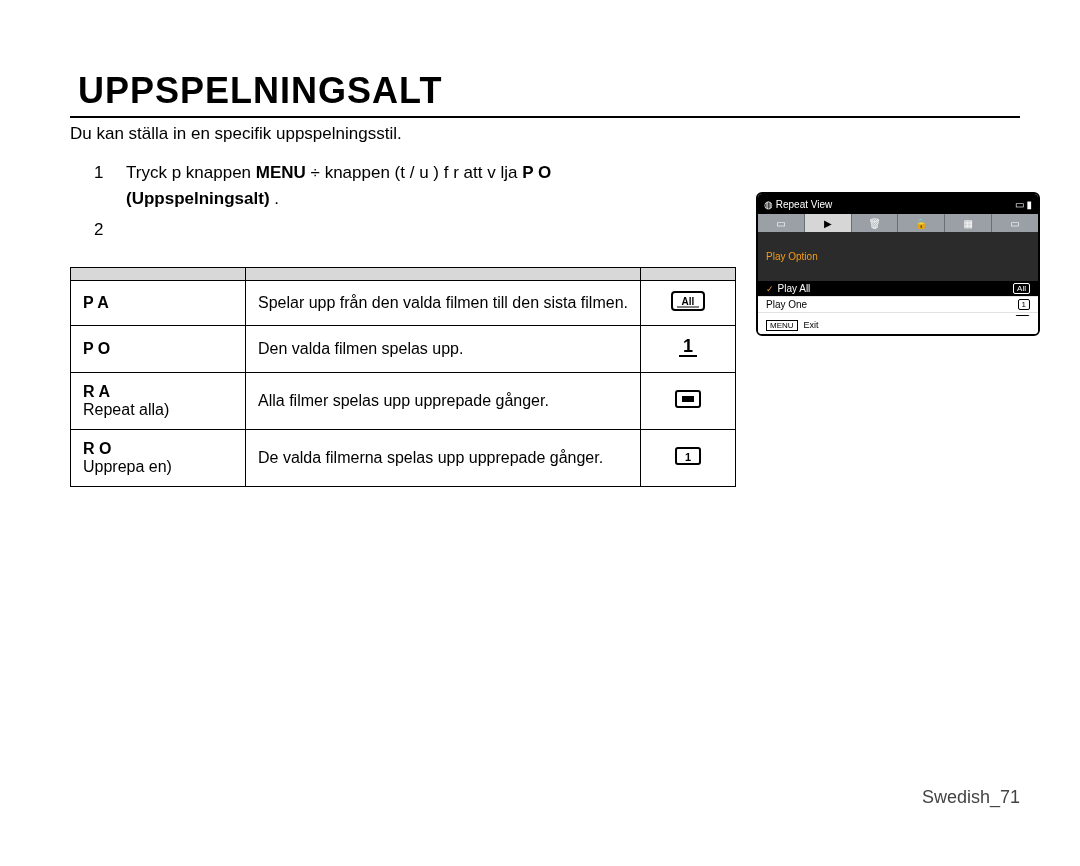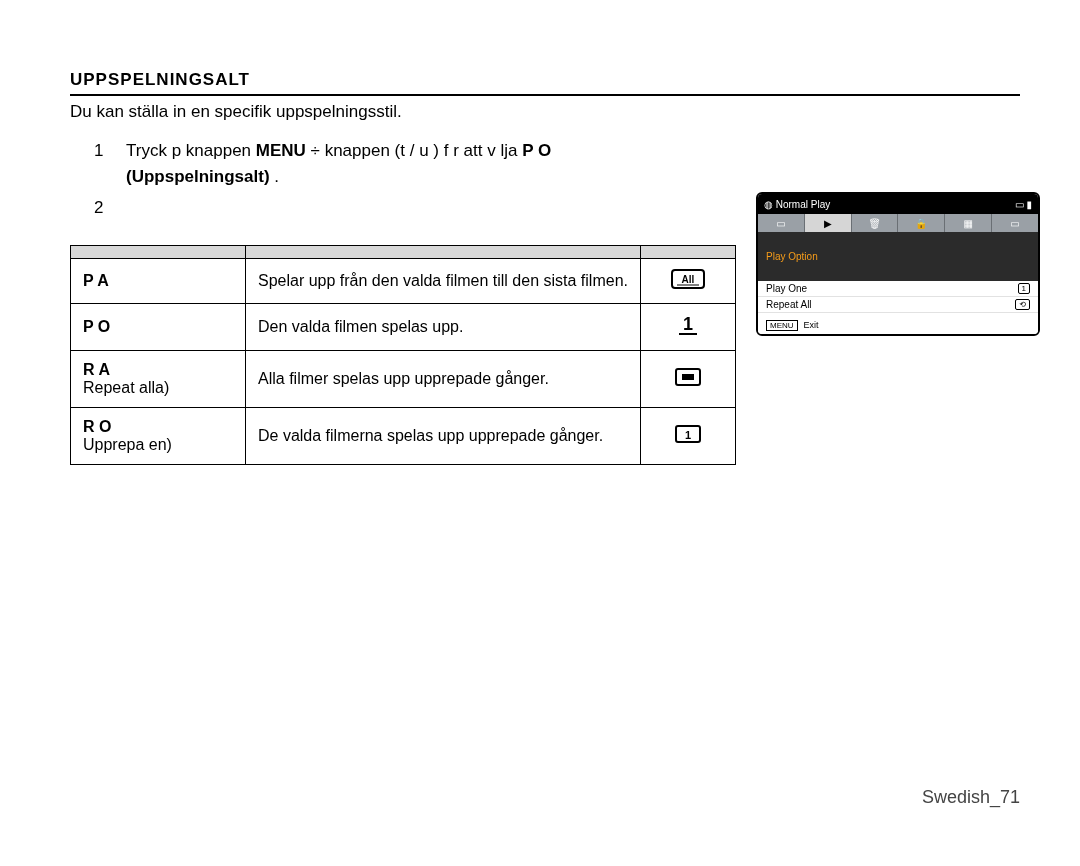--- a/index.html
+++ b/index.html
@@ -1,17 +1,17 @@
 <!DOCTYPE html>
 <html><head>
 <meta charset="utf-8">
 <style>
   html,body{margin:0;padding:0;background:#fff;font-family:Arial,Helvetica,sans-serif;color:#000}
   .page{width:1080px;height:866px;position:relative;box-sizing:border-box;padding:70px 60px 40px 70px}
-  h1{font-size:17px;font-weight:bold;letter-spacing:1px;margin:0 0 4px 0;text-transform:uppercase}
+  h1{font-size:36px;font-weight:bold;letter-spacing:1px;margin:0 0 4px 8px;text-transform:uppercase}
   .rule{border:0;border-top:2px solid #000;margin:0 0 6px 0}
   .intro{font-size:17px;margin:0 0 16px 0}
   .steps{list-style:none;padding:0;margin:0 0 24px 24px;max-width:690px}
   .steps li{display:flex;gap:14px;font-size:17px;line-height:1.5;margin-bottom:6px}
   .step-num{min-width:18px}
   .bold{font-weight:bold}
   .content-row{display:flex;align-items:flex-start;gap:18px}
   .table-wrap{flex:0 0 auto}
   table.opts{border-collapse:collapse;font-size:16px}
   table.opts th{background:#d8d8d8;border:1px solid #000;padding:6px 10px;font-weight:normal;text-align:left}
@@ -111,37 +111,41 @@
           </tr>
         </tbody>
       </table>
     </div>
   </div>
 
   <div class="screen">
     <div class="scr-top">
       <div class="scr-top-left">
         <span>◍</span>
-        <span>Normal Play</span>
+        <span>Repeat View</span>
       </div>
       <div class="scr-top-right">
         <span>▭</span>
         <span>▮</span>
       </div>
     </div>
     <div class="scr-tabs">
       <span>▭</span>
       <span class="active">▶</span>
       <span>🗑</span>
       <span>🔒</span>
       <span>▦</span>
       <span>▭</span>
     </div>
     <div class="scr-sec">Play Option</div>
     <div class="scr-list">
+      <div class="scr-item sel">
+        <span><span class="chk">✓</span><span>Play All</span></span>
+        <span class="pill">All</span>
+      </div>
       <div class="scr-item">
         <span>Play One</span>
         <span class="pill">1</span>
       </div>
       <div class="scr-item">
         <span>Repeat All</span>
         <span class="pill">⟲</span>
       </div>
     </div>
     <div class="scr-foot">

